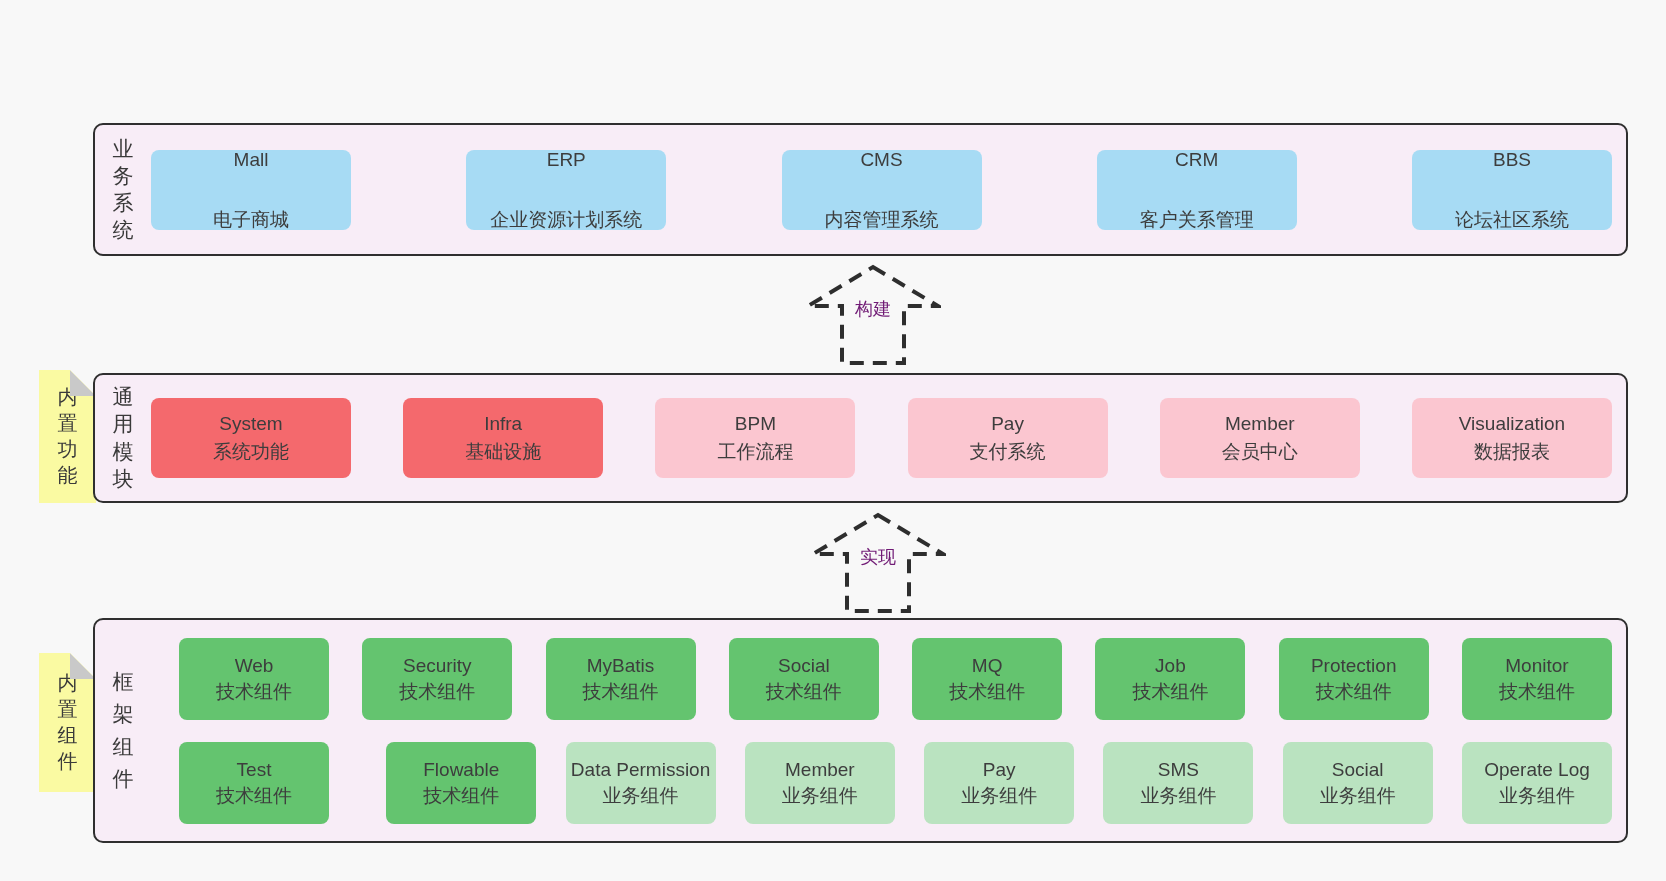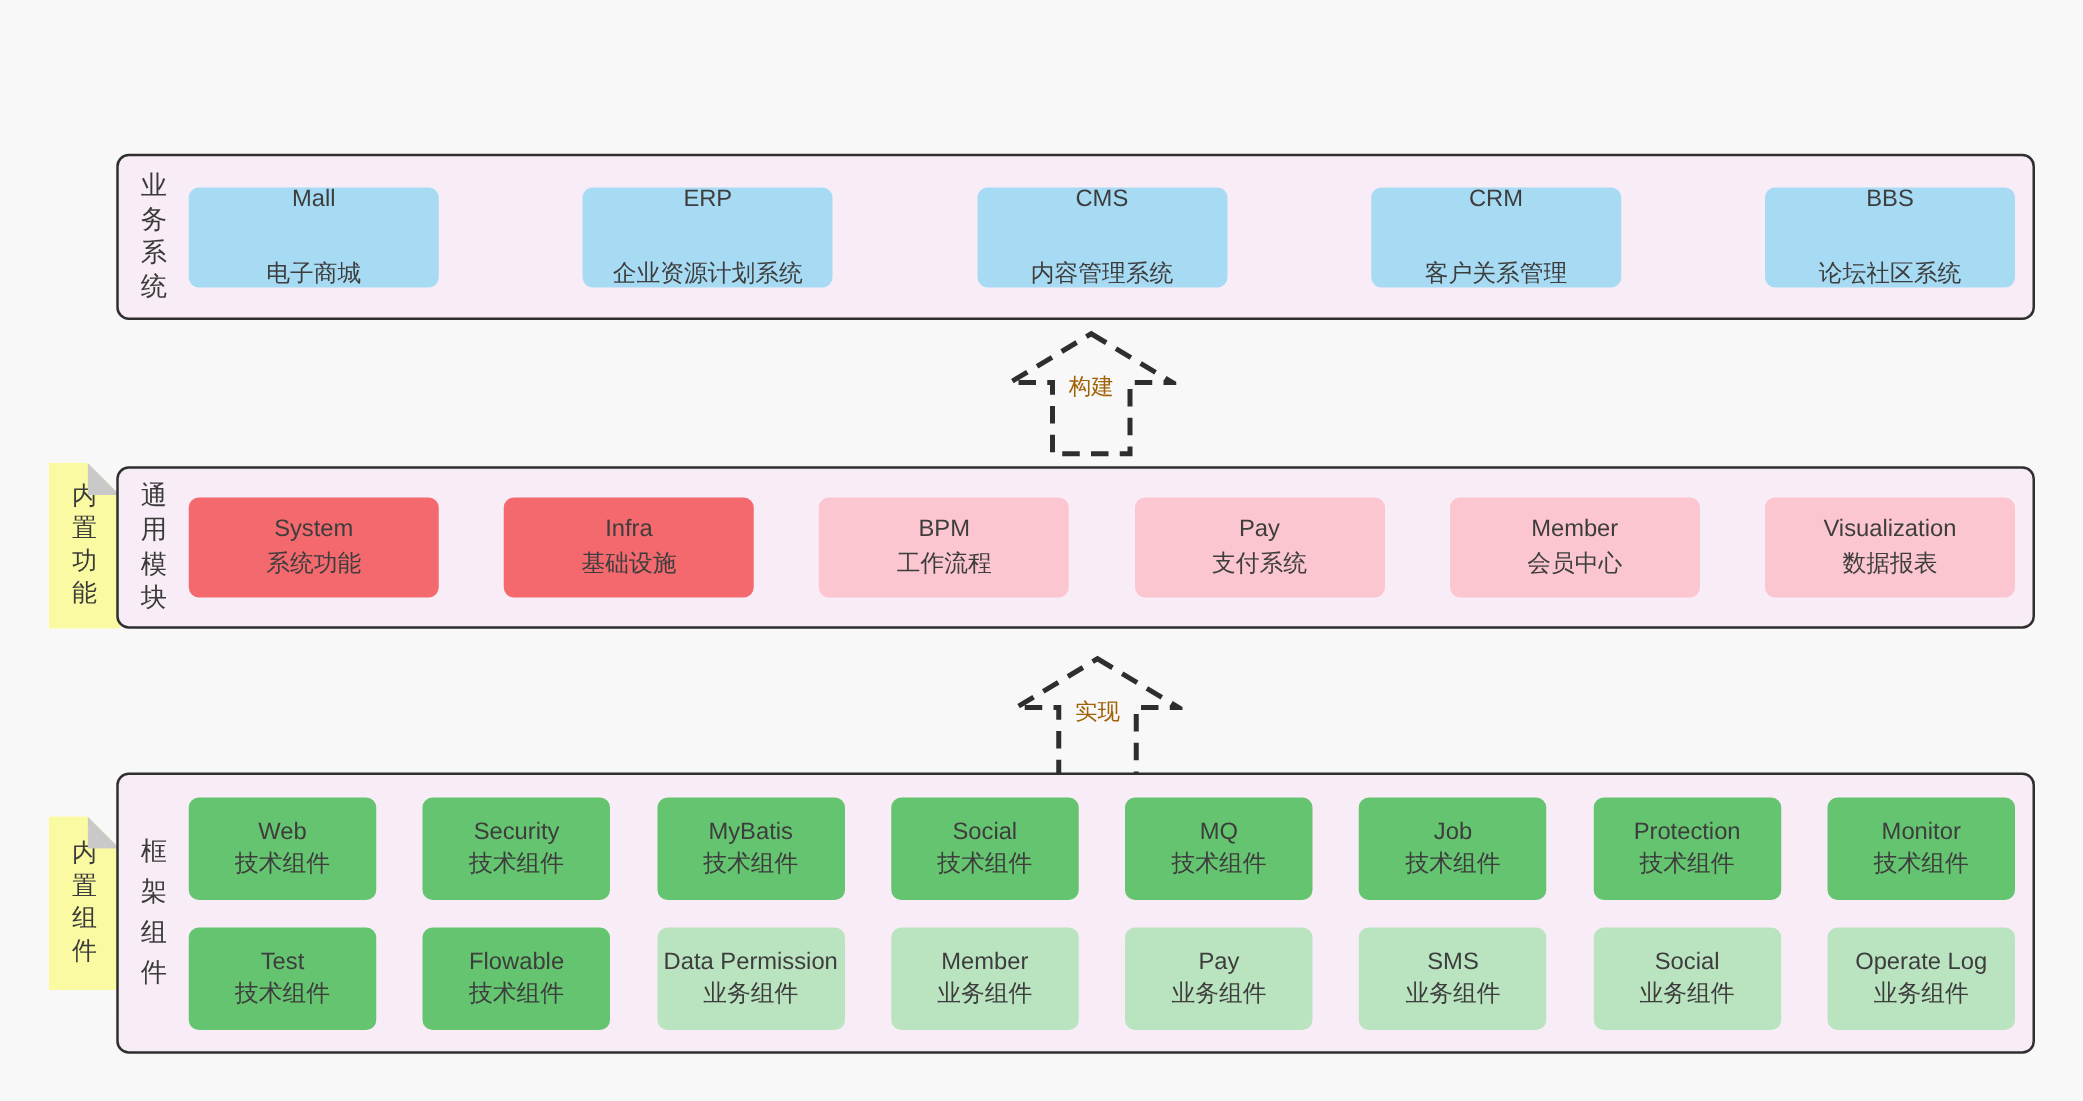--- a/index.html
+++ b/index.html
@@ -45,44 +45,44 @@
   .box-row{display:flex;align-items:center;justify-content:space-between;}
   .box{
     width:200px;height:80px;border-radius:8px;
     display:flex;flex-direction:column;align-items:center;justify-content:center;
     text-align:center;font-size:19px;line-height:1.45;color:var(--text);
   }
   .fw-box{width:150px;height:82px;line-height:1.33;}
   .v-blue{background:var(--blue);gap:32px;}
   .v-red{background:var(--red);}
   .v-pink{background:var(--pink);}
-  .v-green{background:var(--green);}
+  .v-green{background:var(--green);margin-left:28px;}
   .v-lightgreen{background:var(--light-green);}
   .note{
     position:absolute;left:39px;width:57px;z-index:0;
     background:var(--note-bg);
     clip-path:polygon(0 0,calc(100% - 26px) 0,100% 26px,100% 100%,0 100%);
     display:flex;align-items:center;justify-content:center;
     font-size:20px;color:#3a3a3a;
   }
   .note::after{
     content:"";position:absolute;top:0;right:0;width:26px;height:26px;
     background:var(--note-fold);
     clip-path:polygon(0 0,100% 100%,0 100%);
   }
   #note-modules{top:370px;height:133px;}
   #note-framework{top:653px;height:139px;}
   .arrow{position:absolute;width:136px;height:102px;z-index:0;}
   #arrow-build{left:805px;top:264px;}
-  #arrow-implement{left:810px;top:524px;}
+  #arrow-implement{left:810px;top:512px;}
   .arrow svg{display:block;width:100%;height:100%;}
   .arrow-label{
     position:absolute;top:32px;left:50%;transform:translateX(-50%);
     background:var(--page-bg);padding:1px 3px;
-    font-size:18px;color:#a16207;white-space:nowrap;
+    font-size:18px;color:#701a75;white-space:nowrap;
   }
 </style>
 </head>
 <body>
 
 <div class="note" id="note-modules">
   <span class="vtext">
       <i>内</i>
       <i>置</i>
       <i>功</i>

